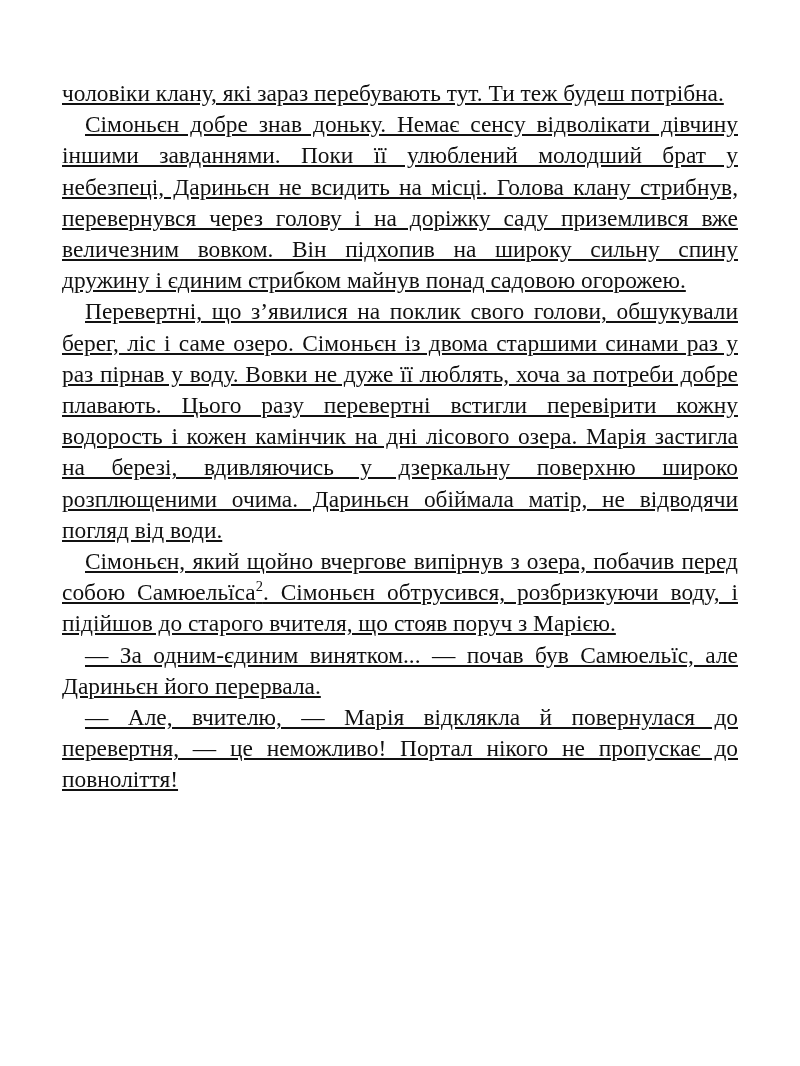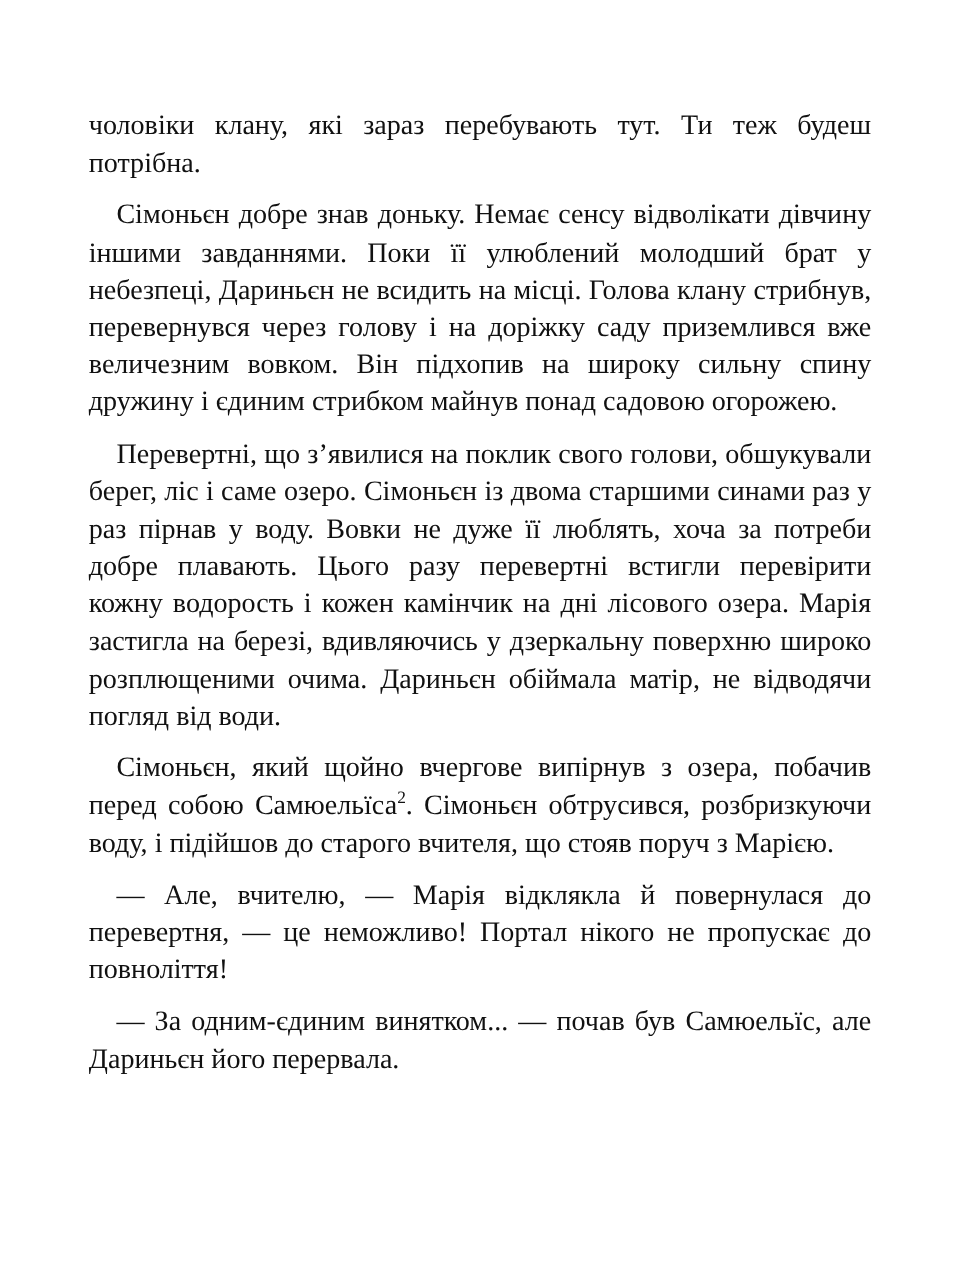--- a/index.html
+++ b/index.html
@@ -22,30 +22,31 @@
     background: #ffffff;
     box-sizing: border-box;
   }
   .text-block {
     position: absolute;
     left: 62px;
     top: 78px;
     width: 676px;
   }
   p.para {
-    margin: 12px;
+    margin: 0;
     padding: 0;
     text-align: justify;
     text-justify: inter-word;
     text-indent: 23px;
     font-size: 23.4px;
     line-height: 31.2px;
     letter-spacing: 0.0px;
     word-spacing: 0px;
     hyphens: none;
+    text-decoration: underline;
     -webkit-hyphens: none;
   }
   p.para.cont {
     text-indent: 0px;
   }
   
   sup.fn {
     font-size: 0.62em;
     vertical-align: super;
     line-height: 0;
@@ -60,18 +61,18 @@
     <p class="para cont">чоловіки клану, які зараз перебувають тут. Ти теж будеш потрібна.</p>
 
     <p class="para">Сімоньєн добре знав доньку. Немає сенсу відволікати дівчину іншими завданнями. Поки її улюблений молодший брат у небезпеці, Дариньєн не всидить на місці. Голова клану стрибнув, перевернувся через голову і на доріжку саду приземлився вже величезним вовком. Він підхопив на широку сильну спину дружину і єдиним стрибком майнув понад садовою огорожею.</p>
 
     <p class="para">Перевертні, що з’явилися на поклик свого голови, обшукували берег, ліс і саме озеро. Сімоньєн із двома старшими синами раз у раз пірнав у воду. Вовки не дуже її люблять, хоча за потреби добре плавають. Цього разу перевертні встигли перевірити кожну водорость і кожен камінчик на дні лісового озера. Марія застигла на березі, вдивляючись у дзеркальну поверхню широко розплющеними очима. Дариньєн обіймала матір, не відводячи погляд від води.</p>
 
 
     <p class="para"><span>Сімоньєн, який щойно вчергове випірнув з озера, побачив перед собою Самюельїса</span><sup class="fn">2</sup><span>. Сімоньєн обтрусився, розбризкуючи воду, і підійшов до старого вчителя, що стояв поруч з Марією.</span></p>
 
 
+    <p class="para">— За одним-єдиним винятком... — почав був Самюельїс, але Дариньєн його перервала.</p>
+
     <p class="para">— Але, вчителю, — Марія відклякла й повернулася до перевертня, — це неможливо! Портал нікого не пропускає до повноліття!</p>
-
-    <p class="para">— За одним-єдиним винятком... — почав був Самюельїс, але Дариньєн його перервала.</p>
 
   </div>
 </div>
 
 </body></html>

